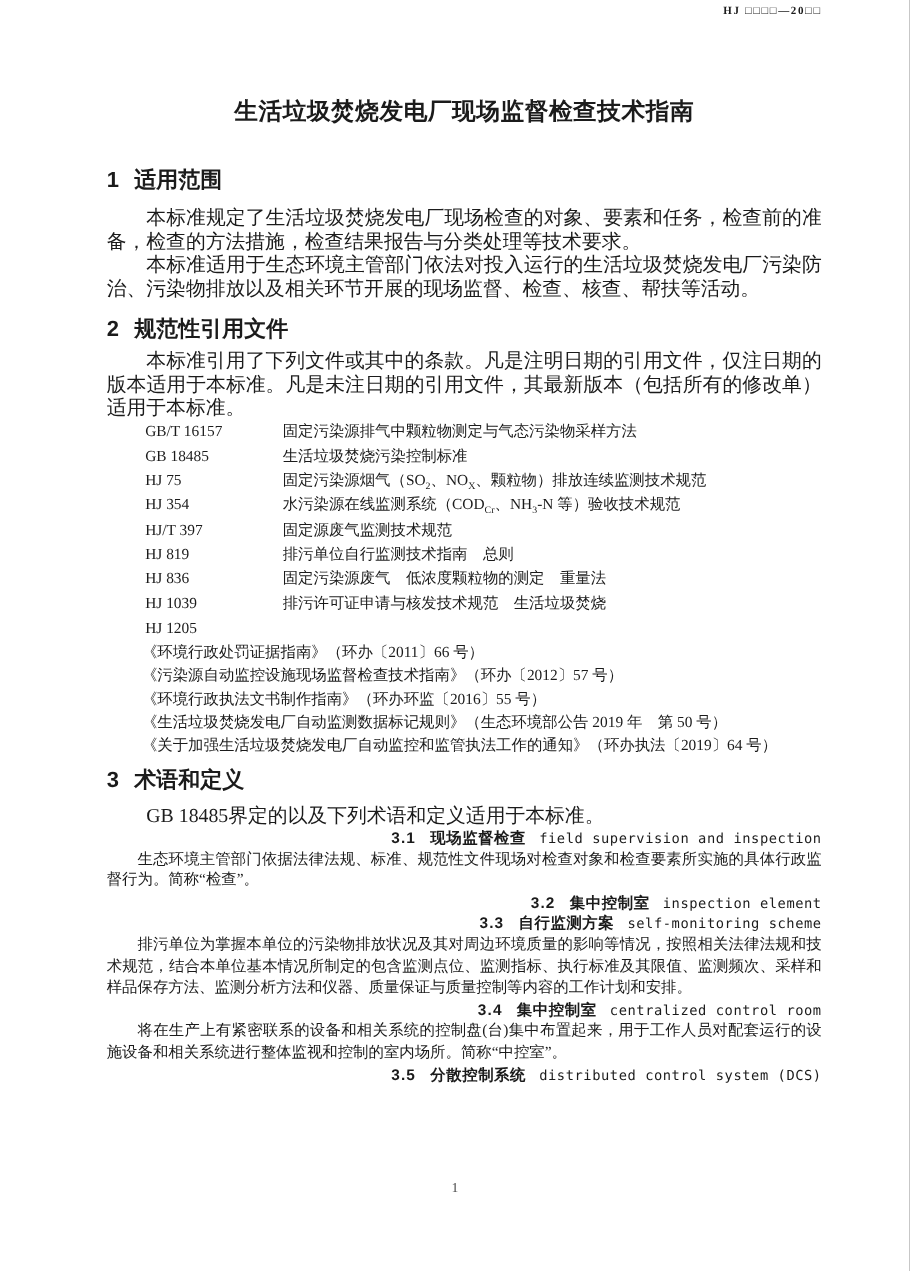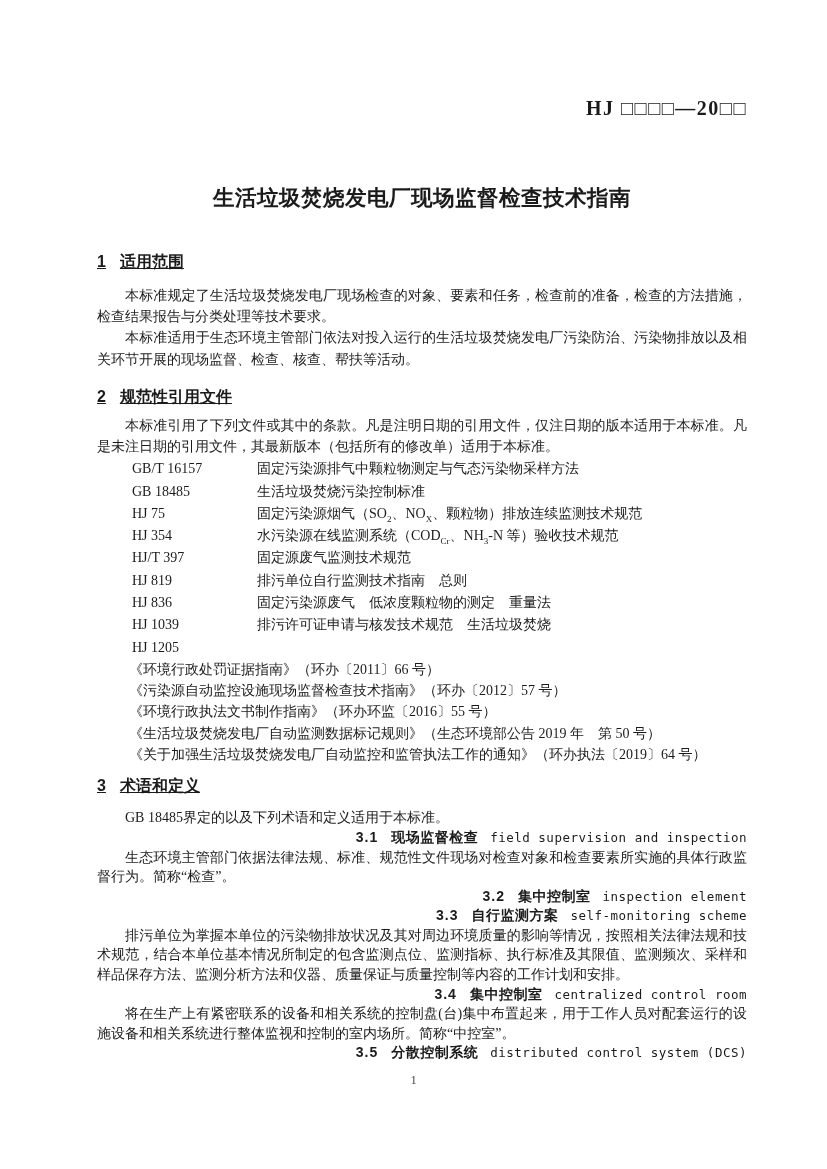--- a/index.html
+++ b/index.html
@@ -8,50 +8,48 @@
     width: 827px; height: 1169px;
     margin: 0 auto;
     background: #ffffff;
     position: relative;
     overflow: hidden;
     padding: 0 80px 0 97px;
     font-family: "Liberation Serif", "DejaVu Serif", serif;
     color: #1b1b1b;
   }
   .header-code {
-    margin-top: 97px;
     text-align: right;
     font-weight: 700;
-    font-size: 20px;
+    font-size: 10px;
     letter-spacing: 1.5px;
     line-height: 22px;
     font-family: "Liberation Serif", "DejaVu Serif", serif;
   }
   .doc-title {
     margin-top: 64px;
     text-align: center;
     font-family: "Liberation Sans", "DejaVu Sans", sans-serif;
     font-weight: 700;
     font-size: 21.5px;
     line-height: 30px;
     letter-spacing: 0.5px;
   }
   .sec-heading {
     font-family: "Liberation Sans", "DejaVu Sans", sans-serif;
     font-weight: 700;
-    font-size: 16px;
+    font-size: 20px;
     line-height: 21px;
-    text-decoration: underline;
   }
   .sec-heading .sec-no { margin-right: 14px; }
   .sh1 { margin-top: 38px; margin-bottom: 13px; }
   .sh2 { margin-top: 16px; margin-bottom: 8px; }
   .sh3 { margin-top: 10px; margin-bottom: 11px; }
   .para {
-    font-size: 14px;
+    font-size: 18px;
     line-height: 21.2px;
     text-indent: 2em;
     text-align: justify;
   }
   .ref-list { margin-top: 1px; }
   .ref-row {
     display: flex;
     padding-left: 35px;
     font-size: 14px;
     line-height: 22.3px;

